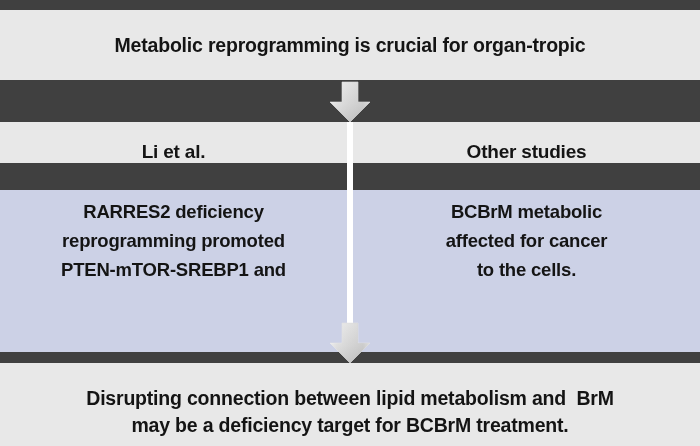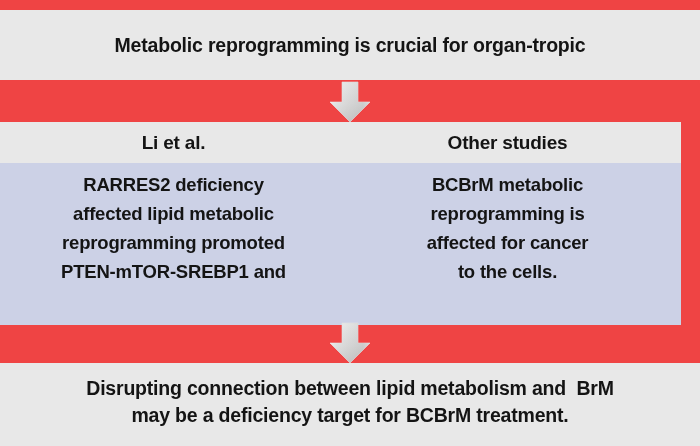--- a/index.html
+++ b/index.html
@@ -14,21 +14,21 @@
     overflow: hidden;
     font-family: "Liberation Sans", sans-serif;
     color: #1a1a1a;
   }
 
   .diagram {
     position: absolute;
     inset: 0;
     width: 700px;
     height: 446px;
-    background: #ef4444;
+    background: #404040;
   }
 
   
   .banner {
     position: absolute;
     left: 0;
     width: 700px;
     background: #e8e8e8;
     display: flex;
     flex-direction: column;
@@ -37,21 +37,21 @@
     text-align: center;
   }
   .banner-top {
     top: 10px;
     height: 70px;
   }
   .banner-bottom {
     top: 363px;
     height: 83px;
     justify-content: flex-start;
-    padding-top: 12px;
+    padding-top: 22px;
     box-sizing: border-box;
   }
   .banner-line {
     font-size: 19.5px;
     font-weight: bold;
     line-height: 27px;
     letter-spacing: -0.2px;
     color: #141414;
     white-space: pre;
   }
@@ -84,44 +84,45 @@
     width: 700px;
     height: 203px;
   }
   .compare-col {
     position: absolute;
     top: 0;
     width: 347px;
     height: 203px;
   }
   .compare-col.left  { left: 0; }
-  .compare-col.right { left: 334px; }
+  .compare-col.right { left: 353px; }
 
   .col-head {
     height: 41px;
     background: #e8e8e8;
     display: flex;
-    align-items: center;
+    align-items: flex-end;
     justify-content: center;
   }
   .col-head-text {
     font-size: 19px;
     font-weight: bold;
     letter-spacing: -0.2px;
     color: #141414;
   }
   .col-body {
     height: 162px;
     background: #ccd1e6;
     display: flex;
     flex-direction: column;
     align-items: center;
     justify-content: flex-start;
     padding-top: 7px;
     box-sizing: border-box;
+    margin-top: 27px;
   }
   .col-line {
     font-size: 18.5px;
     font-weight: bold;
     line-height: 29px;
     letter-spacing: -0.2px;
     color: #141414;
     text-align: center;
     white-space: pre;
   }
@@ -166,35 +167,33 @@
   </div>
 
   <div class="compare">
 
     <div class="compare-col left">
       <div class="col-head">
         <span class="col-head-text">Li et al.</span>
       </div>
       <div class="col-body">
         <div class="col-line">RARRES2 deficiency</div>
-        <div class="col-line">affected lipid metabolic</div>
         <div class="col-line">reprogramming promoted</div>
         <div class="col-line">PTEN-mTOR-SREBP1 and</div>
       </div>
     </div>
 
     <div class="col-divider"></div>
 
     <div class="compare-col right">
       <div class="col-head">
         <span class="col-head-text">Other studies</span>
       </div>
       <div class="col-body">
         <div class="col-line">BCBrM metabolic</div>
-        <div class="col-line">reprogramming is</div>
         <div class="col-line">affected for cancer</div>
         <div class="col-line">to the cells.</div>
       </div>
     </div>
 
   </div>
 
   <div class="arrow arrow-bottom">
     <svg viewBox="0 0 44 42" xmlns="http://www.w3.org/2000/svg">
       <defs>

